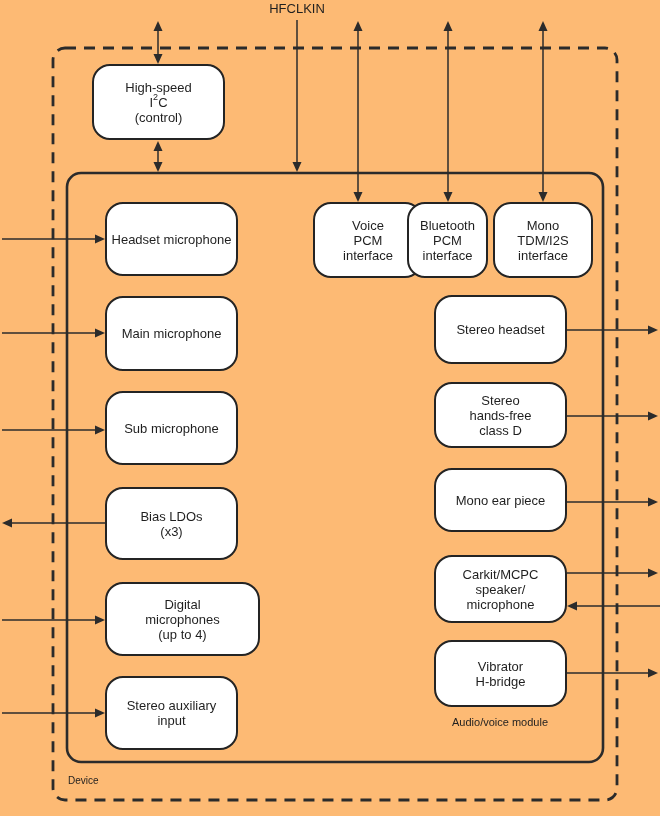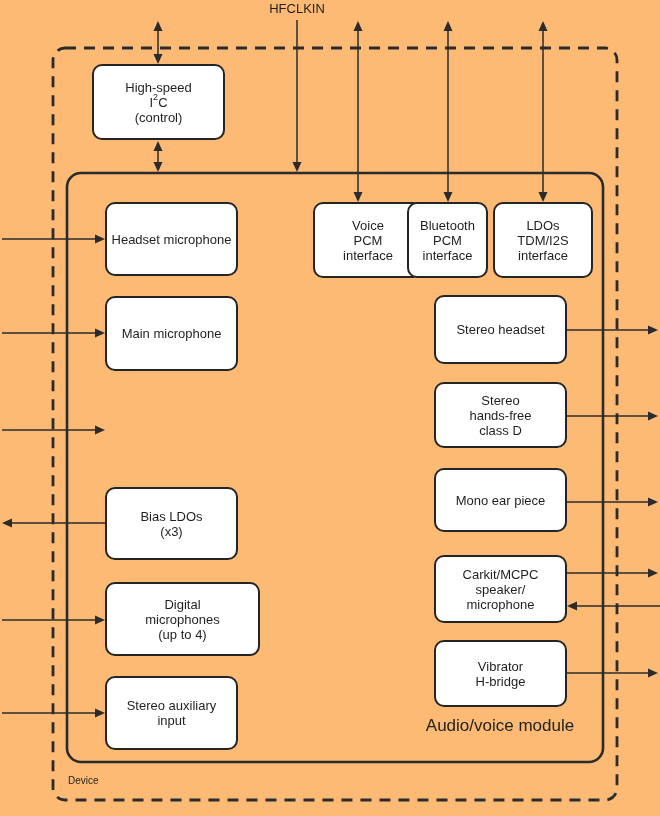--- a/index.html
+++ b/index.html
@@ -3,28 +3,28 @@
 <meta charset="utf-8">
 <style>
   html,body{margin:0;padding:0;background:#ffffff;}
   .canvas{
     position:relative;width:660px;height:816px;background:#fdba74;overflow:hidden;
     font-family:"Liberation Sans","DejaVu Sans",sans-serif;color:#1f1f1f;
   }
   .connector-layer{position:absolute;left:0;top:0;z-index:1;}
   .box{
     position:absolute;z-index:2;box-sizing:border-box;
-    background:#ffffff;border:2.5px solid #242424;border-radius:10px;
+    background:#ffffff;border:2.5px solid #242424;border-radius:18px;
     display:flex;flex-direction:column;justify-content:center;align-items:center;
     text-align:center;font-size:13px;line-height:15px;
   }
   .lbl{position:absolute;z-index:3;white-space:nowrap;}
   .lbl-hfclkin{top:1px;left:297px;transform:translateX(-50%);font-size:13px;}
   .lbl-device{top:775px;left:68px;font-size:10px;}
-  .lbl-module{top:716px;left:500px;transform:translateX(-50%);font-size:17px;}
+  .lbl-module{top:716px;left:500px;transform:translateX(-50%);font-size:11px;}
   .lbl-figid{top:803px;right:2px;font-size:11px;color:#3a3a3a;margin-top:15px;}
   .i2c sup{font-size:9px;line-height:0;position:relative;top:-1px;}
 </style>
 </head>
 <body>
 
 <div class="canvas">
 
   <svg class="connector-layer" width="660" height="816" viewBox="0 0 660 816">
     <g stroke="#2b2b2b" fill="#2b2b2b">
@@ -132,30 +132,33 @@
       <div>Voice</div>
       <div>PCM</div>
       <div>interface</div>
     </div>
   <div class="box" style="left:407px;top:202px;width:81px;height:76px">
       <div>Bluetooth</div>
       <div>PCM</div>
       <div>interface</div>
     </div>
   <div class="box" style="left:493px;top:202px;width:100px;height:76px">
-      <div>LDOs</div>
+      <div>Mono</div>
       <div>TDM/I2S</div>
       <div>interface</div>
     </div>
 
   <div class="box" style="left:105px;top:202px;width:133px;height:74px">
       <div>Headset microphone</div>
     </div>
   <div class="box" style="left:105px;top:296px;width:133px;height:75px">
       <div>Main microphone</div>
+    </div>
+  <div class="box" style="left:105px;top:391px;width:133px;height:74px">
+      <div>Sub microphone</div>
     </div>
   <div class="box" style="left:105px;top:487px;width:133px;height:73px">
       <div>Bias LDOs</div>
       <div>(x3)</div>
     </div>
   <div class="box" style="left:105px;top:582px;width:155px;height:74px">
       <div>Digital</div>
       <div>microphones</div>
       <div>(up to 4)</div>
     </div>

